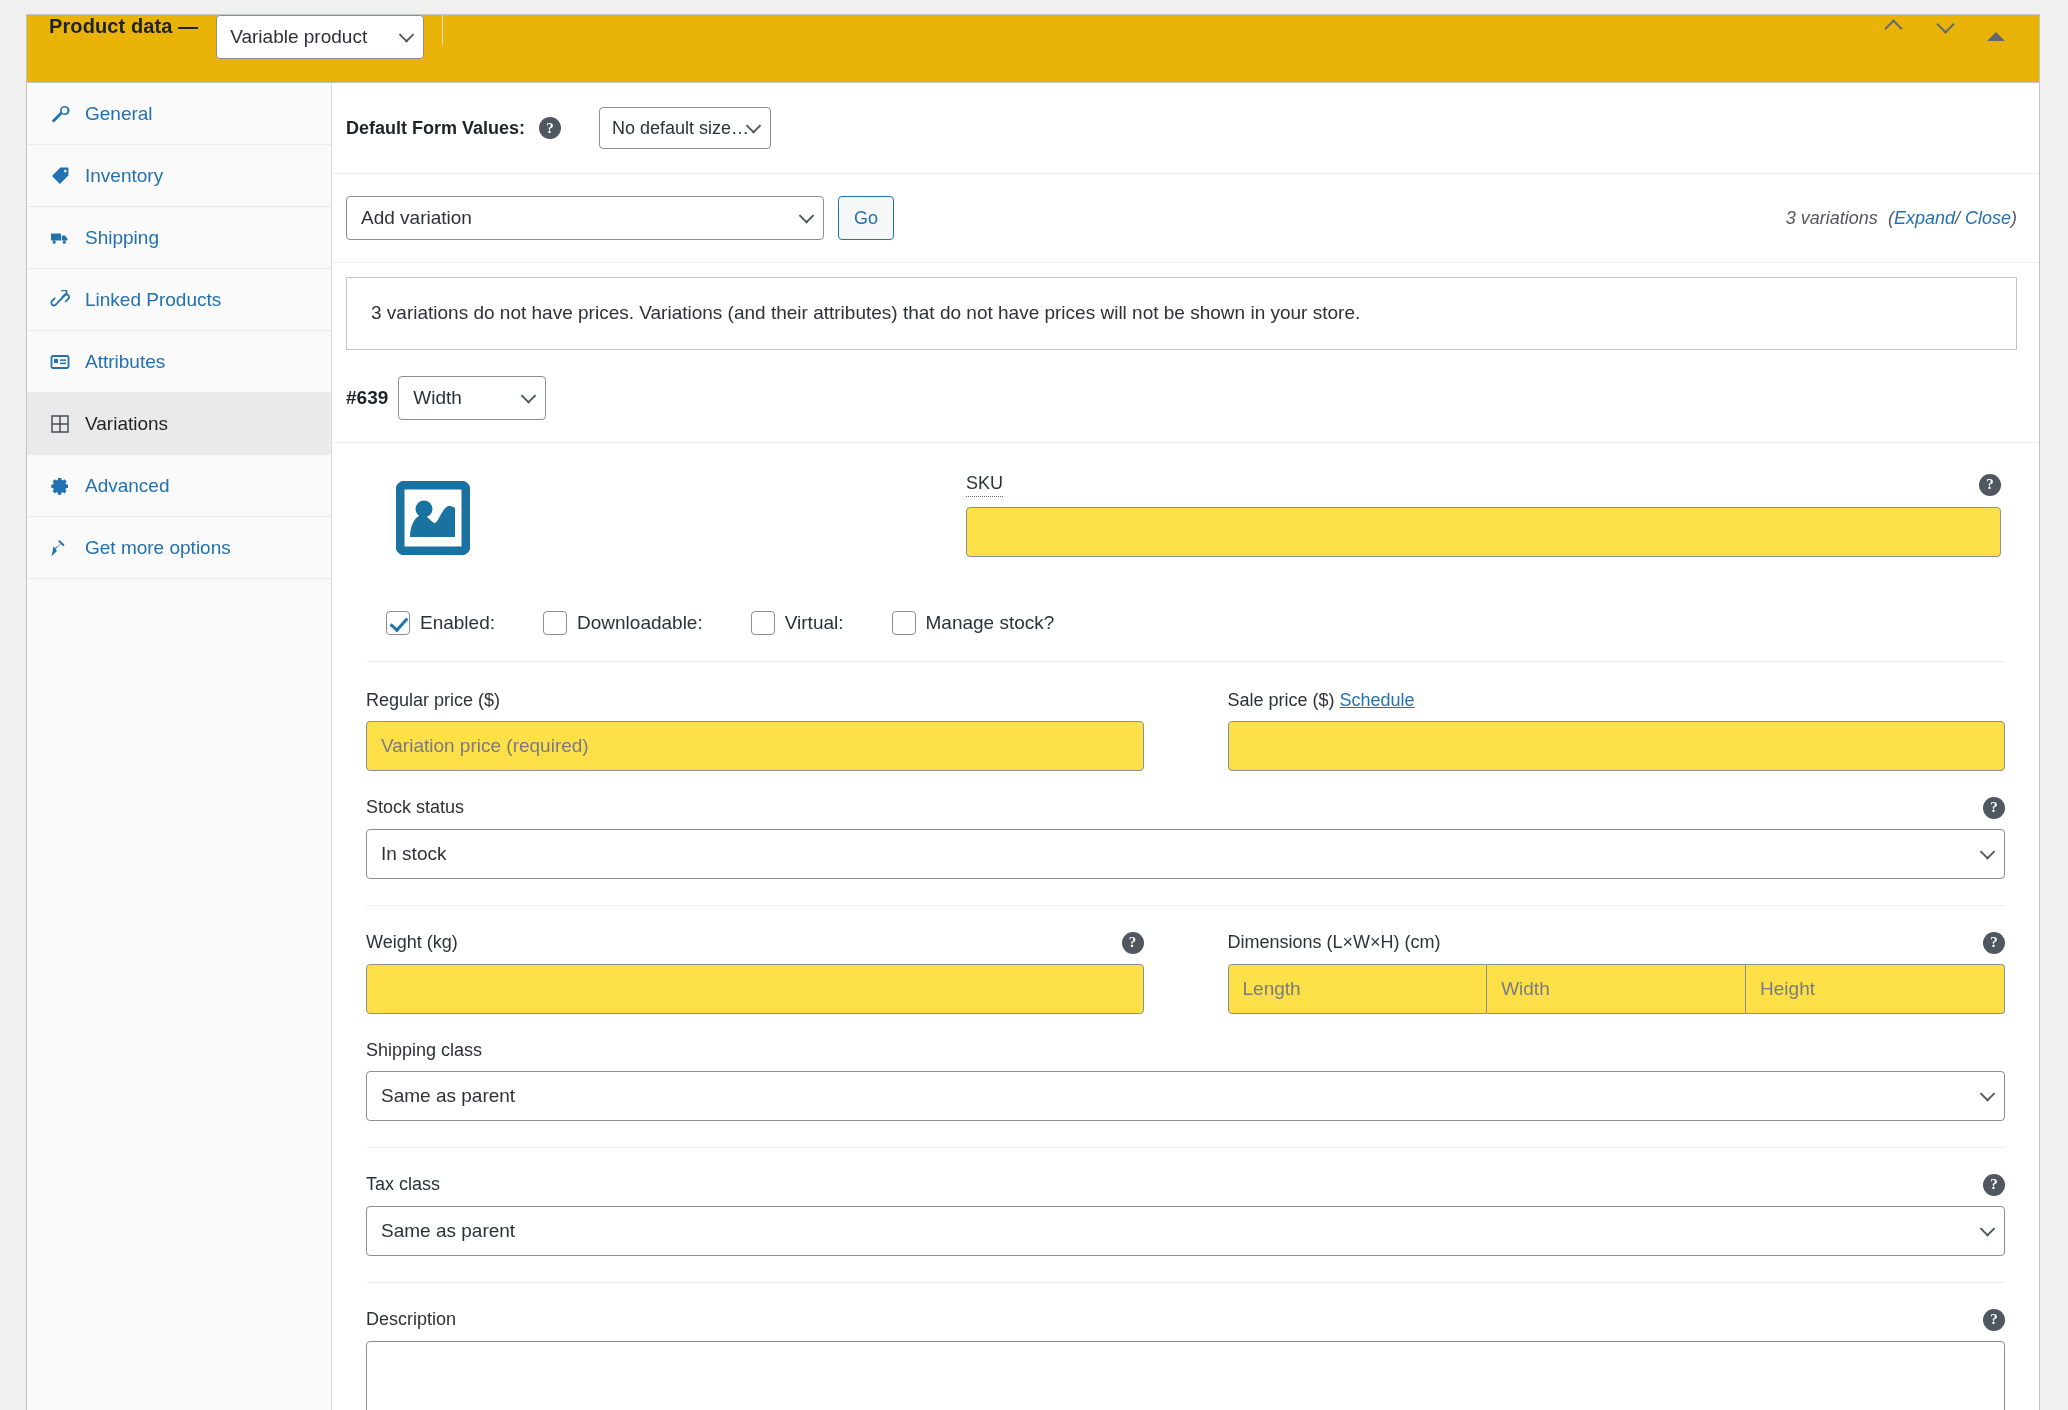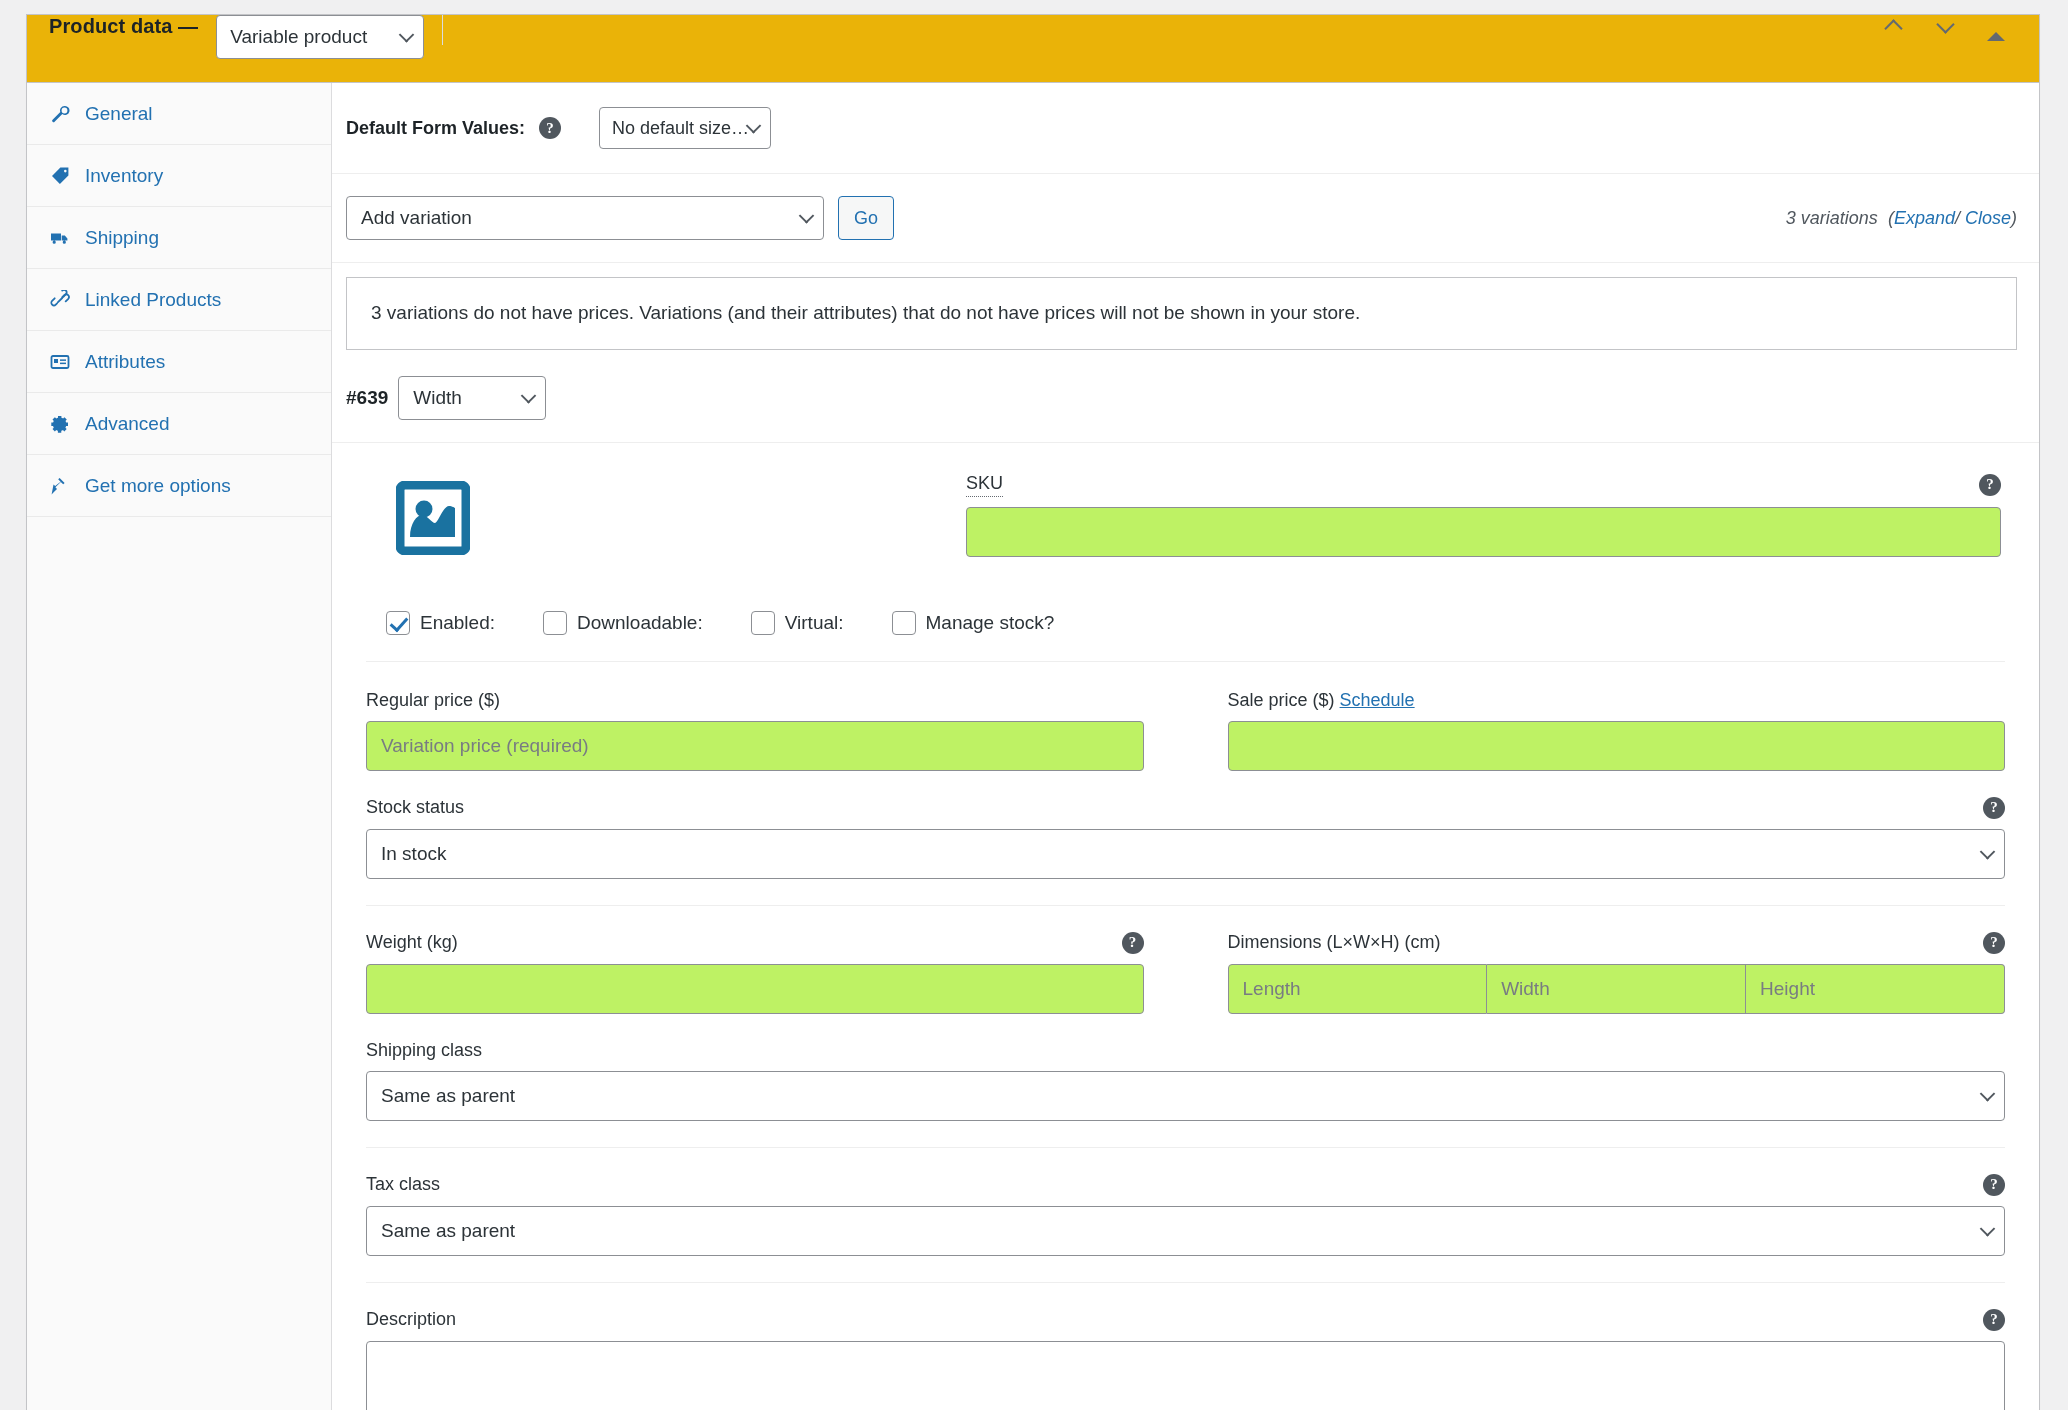--- a/index.html
+++ b/index.html
@@ -236,21 +236,21 @@
   .fld-label {
     font-size: 18px; color: #2c3338;
   }
   .fld-label.dotted {
     border-bottom: 1px dotted #646970;
     padding-bottom: 2px;
   }
   .txtin {
     width: 100%; height: 50px;
     border: 1px solid #8c8f94; border-radius: 4px;
-    background: #bef264; font-size: 19px; color: #2c3338;
+    background: #fde047; font-size: 19px; color: #2c3338;
     padding: 0 14px; font-family: inherit;
   }
   .txtin::placeholder { color: #787c82; opacity: 1; }
 
   
   .chk-row {
     display: flex; align-items: center;
     gap: 0;
     padding: 28px 0 26px 20px;
     border-bottom: 1px solid #eee;
@@ -378,20 +378,30 @@
             <svg width="20" height="20" viewBox="0 0 20 20">
                 <rect x="1.5" y="4" width="17" height="12" rx="1.4" fill="none" stroke="#2271b1" stroke-width="1.8"></rect>
                 <rect x="4" y="7" width="4" height="4" fill="#2271b1"></rect>
                 <rect x="10" y="7.4" width="6" height="1.5" fill="#2271b1"></rect>
                 <rect x="10" y="10.6" width="6" height="1.5" fill="#2271b1"></rect>
               </svg>
           </span>
           <span>Attributes</span>
         </div>
 
+        <div class="side-item active">
+          <span class="side-ico">
+            <svg width="20" height="20" viewBox="0 0 20 20">
+                <rect x="2" y="2" width="16" height="16" fill="none" stroke="#50575e" stroke-width="1.6"></rect>
+                <line x1="10" y1="2" x2="10" y2="18" stroke="#50575e" stroke-width="1.6"></line>
+                <line x1="2" y1="10" x2="18" y2="10" stroke="#50575e" stroke-width="1.6"></line>
+              </svg>
+          </span>
+          <span>Variations</span>
+        </div>
 
         <div class="side-item">
           <span class="side-ico">
             <svg width="20" height="20" viewBox="0 0 20 20">
                 <path fill="#2271b1" d="M10 6.6a3.4 3.4 0 1 0 0 6.8 3.4 3.4 0 0 0 0-6.8zm0 5.1a1.7 1.7 0 1 1 0-3.4 1.7 1.7 0 0 1 0 3.4z"></path>
                 <path fill="#2271b1" d="M18 8.6h-1.8a6.4 6.4 0 0 0-.7-1.7l1.3-1.3-2.4-2.4-1.3 1.3a6.4 6.4 0 0 0-1.7-.7V2h-3.4v1.8c-.6.15-1.16.39-1.68.7L4.9 3.2 2.5 5.6l1.3 1.3c-.3.52-.55 1.08-.7 1.7H1.3V12h1.8c.15.62.4 1.18.7 1.7l-1.3 1.3 2.4 2.4 1.3-1.3c.52.31 1.08.55 1.68.7V18.7h3.4v-1.9c.6-.15 1.18-.39 1.7-.7l1.3 1.3 2.4-2.4-1.3-1.3c.31-.52.55-1.08.7-1.7H18z"></path>
               </svg>
           </span>
           <span>Advanced</span>
         </div>

